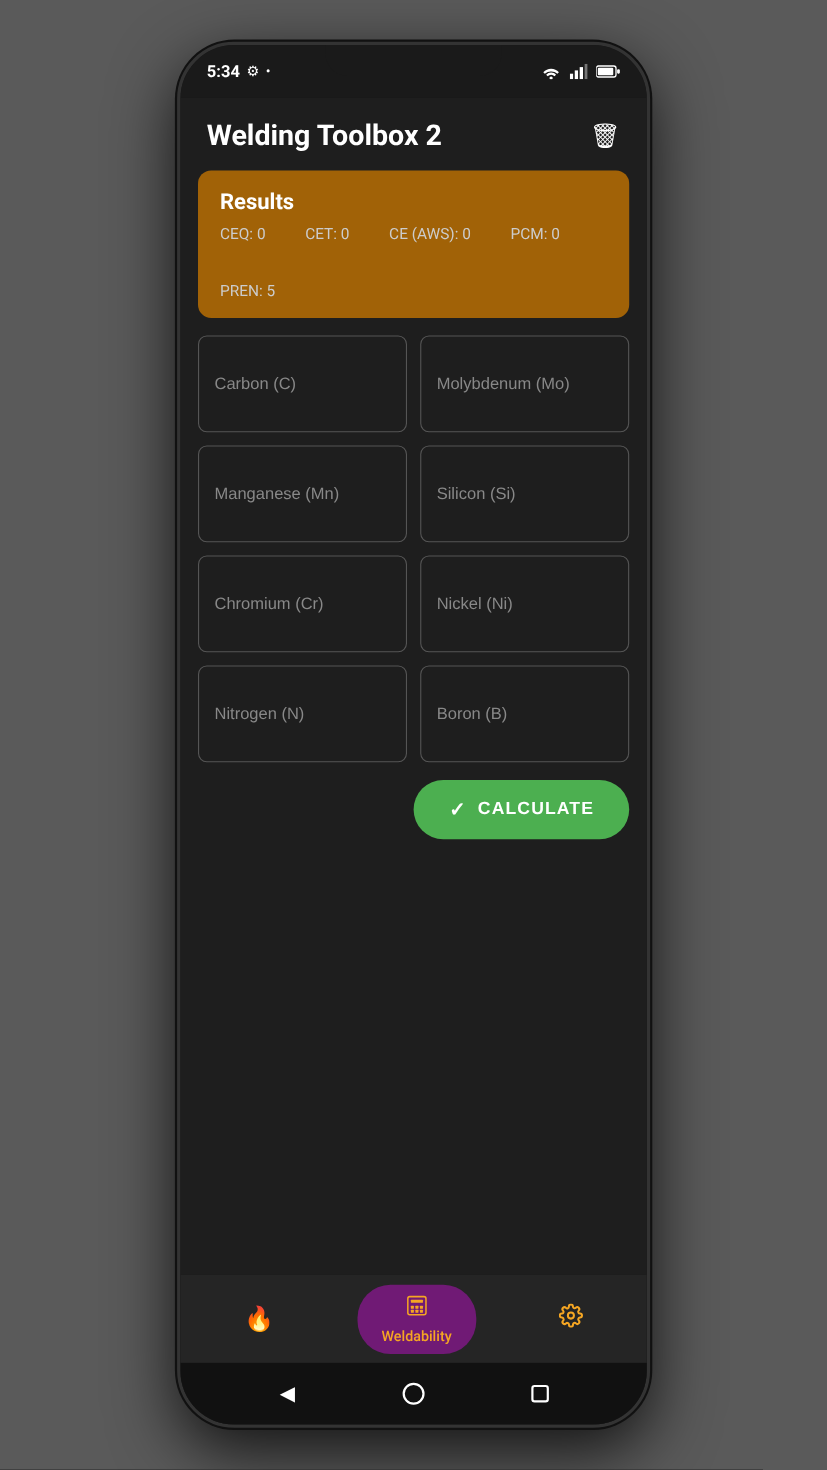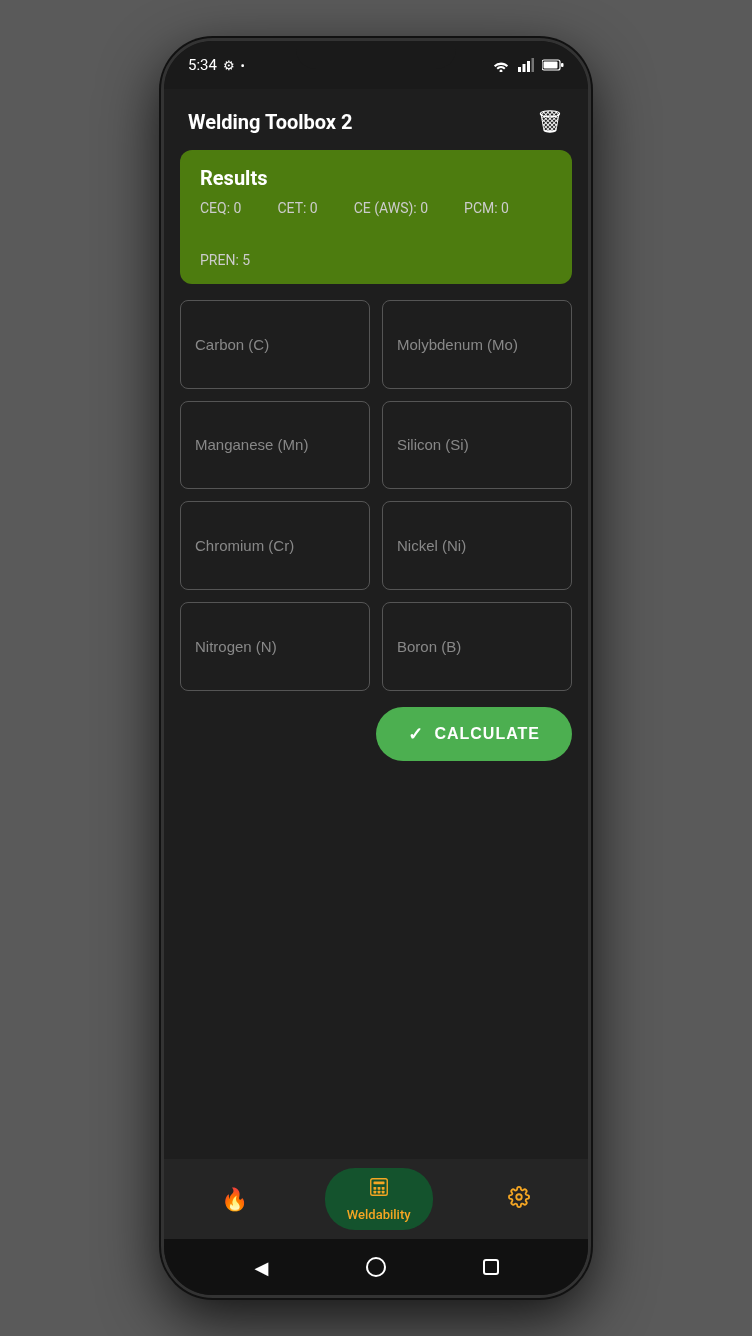--- a/index.html
+++ b/index.html
@@ -45,21 +45,21 @@
       display: flex;
       align-items: center;
       padding: 0 24px;
       position: relative;
       z-index: 10;
     }
 
     .status-time {
       color: #fff;
       font-size: 15px;
-      font-weight: 400;
+      font-weight: 700;
     }
 
     .status-icons {
       display: flex;
       align-items: center;
       gap: 6px;
       margin-left: 6px;
     }
 
     .status-right {
@@ -80,34 +80,34 @@
     
     .app-header {
       padding: 20px 24px 16px;
       display: flex;
       align-items: center;
       justify-content: space-between;
     }
 
     .app-title {
       color: #fff;
-      font-size: 20px;
+      font-size: 26px;
       font-weight: 700;
     }
 
     .trash-icon {
       color: #fff;
       font-size: 22px;
       cursor: pointer;
     }
 
     
     .results-card {
       margin: 0 16px 16px;
-      background: #4d7c0f;
+      background: #a16207;
       border-radius: 12px;
       padding: 16px 20px;
     }
 
     .results-title {
       color: #fff;
       font-size: 20px;
       font-weight: 700;
       margin-bottom: 10px;
     }
@@ -185,21 +185,21 @@
 
     .nav-item {
       display: flex;
       flex-direction: column;
       align-items: center;
       gap: 4px;
       cursor: pointer;
     }
 
     .nav-item.active {
-      background: #14532d;
+      background: #701a75;
       border-radius: 30px;
       padding: 8px 22px;
     }
 
     .nav-icon {
       font-size: 22px;
       color: #f5a623;
     }
 
     .nav-label {

